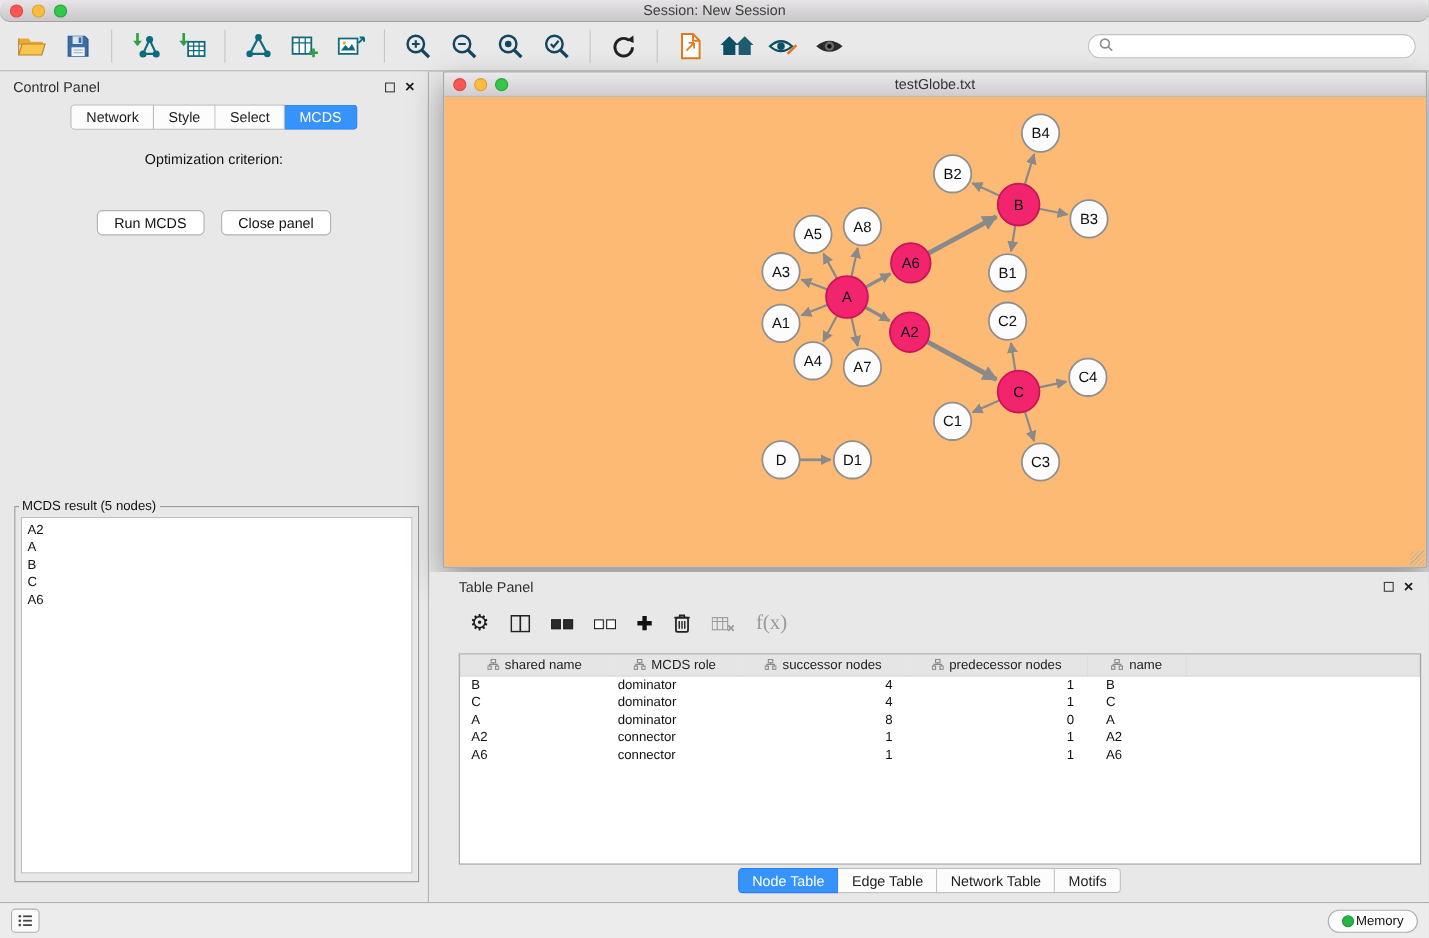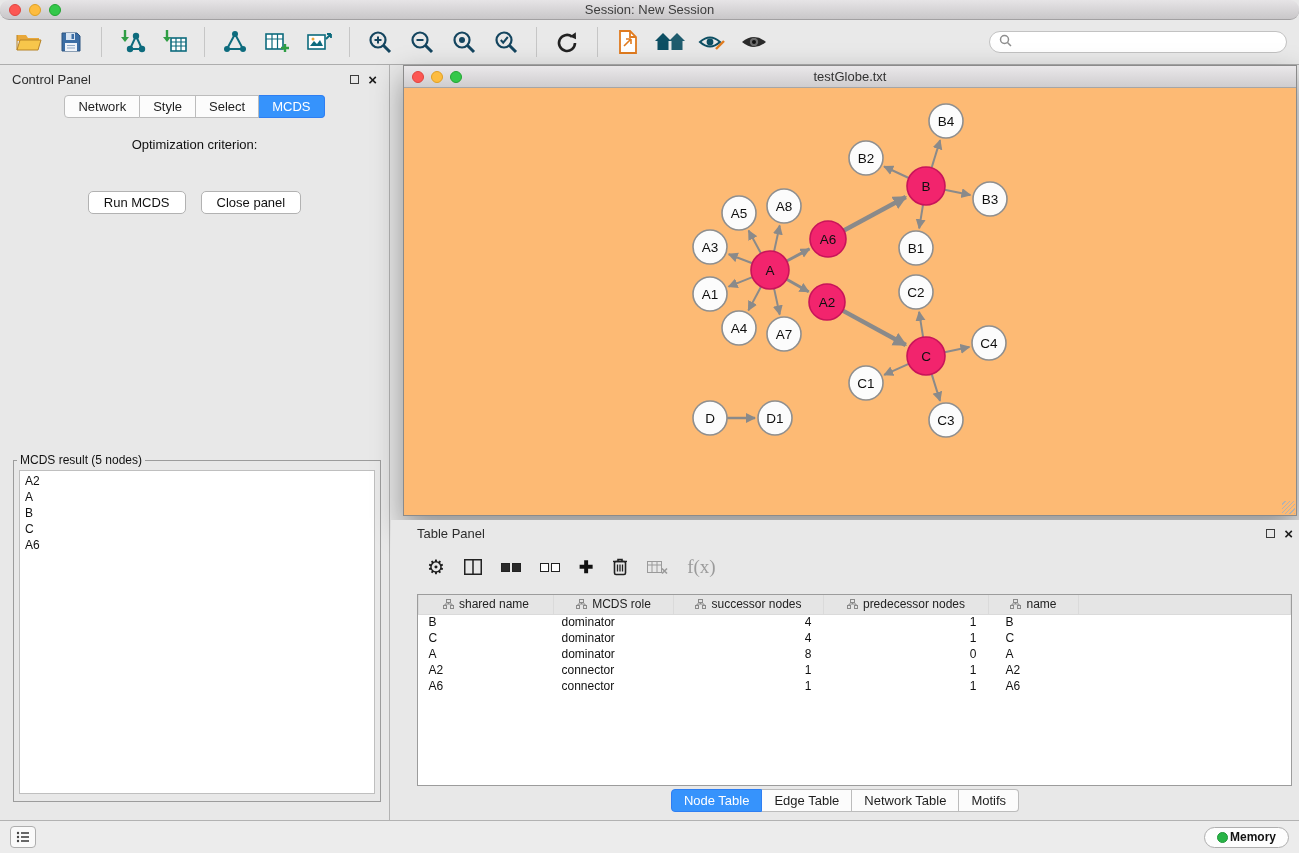--- a/index.html
+++ b/index.html
@@ -71,21 +71,21 @@
     border-bottom:1px solid #a6a6a6;display:flex;align-items:center;justify-content:center;}
   .traffic2{position:absolute;left:8px;top:5px;display:flex;gap:7px;}
   .net-title{font-size:13px;color:#333;}
   .net-canvas{position:relative;width:892px;height:427px;background:#fdba74;overflow:hidden;}
   .resize-corner{position:absolute;right:1px;bottom:1px;width:13px;height:13px;
     background:repeating-linear-gradient(135deg,transparent 0 2px,#b2b2b2 2px 3px);}
 
   
   .table-panel{position:absolute;left:391px;top:520px;width:908px;height:300px;background:#e8e8e8;}
   .tp-header{position:absolute;left:0;top:0;width:100%;height:26px;display:flex;align-items:center;
-    padding:0 6px 0 26px;font-size:13px;color:#2d2d2d;}
+    padding:0 14px 0 26px;font-size:13px;color:#2d2d2d;}
   .tp-toolbar{position:absolute;left:0;top:28px;width:100%;height:38px;display:flex;align-items:center;
     gap:19px;padding:0 0 0 36px;}
   .tbicon{display:flex;align-items:center;justify-content:center;cursor:pointer;}
   .cbpair{display:flex;gap:2px;}
   .cb{width:9px;height:9px;border:1.5px solid #222;display:inline-block;background:#fff;}
   .cb.filled{background:#2a2a2a;}
   .plus-glyph{font-size:17px;font-weight:bold;color:#111;line-height:1;}
   .fx{font-family:"Liberation Serif",serif;font-size:19px;color:#9b9b9b;}
   .tp-table-wrap{position:absolute;left:26px;top:74px;width:875px;height:192px;background:#fff;
     border:1px solid #9c9c9c;overflow:hidden;}
@@ -98,21 +98,21 @@
   table.node-table td:nth-child(3),table.node-table td:nth-child(4){text-align:right;padding-right:12px;}
   table.node-table td:nth-child(5){padding-left:17px;}
   .tp-tabs{position:absolute;left:0;bottom:8px;width:100%;display:flex;justify-content:center;}
 
   
   .statusbar{position:absolute;left:0;top:820px;width:100%;height:33px;background:#ececec;
     border-top:1px solid #b2b2b2;display:flex;align-items:center;padding:0 10px;}
   .list-btn{width:26px;height:22px;border:1px solid #aeaeae;border-radius:4px;background:#fafafa;
     display:flex;align-items:center;justify-content:center;cursor:pointer;}
   .memory-btn{margin-left:auto;height:21px;border:1px solid #aeaeae;border-radius:11px;background:#fdfdfd;
-    display:flex;align-items:center;gap:2px;padding:0 12px;font-size:12px;color:#111;cursor:pointer;font-weight:bold;}
+    display:flex;align-items:center;gap:2px;padding:0 12px;font-size:12px;color:#111;cursor:pointer;}
   .mem-dot{width:11px;height:11px;border-radius:50%;background:#28b446;border:1px solid #1e9638;}
 </style>
 </head>
 <body>
 
 <div class="app">
 
   <div class="titlebar">
     <div class="traffic">
       <span class="tl red"></span>

